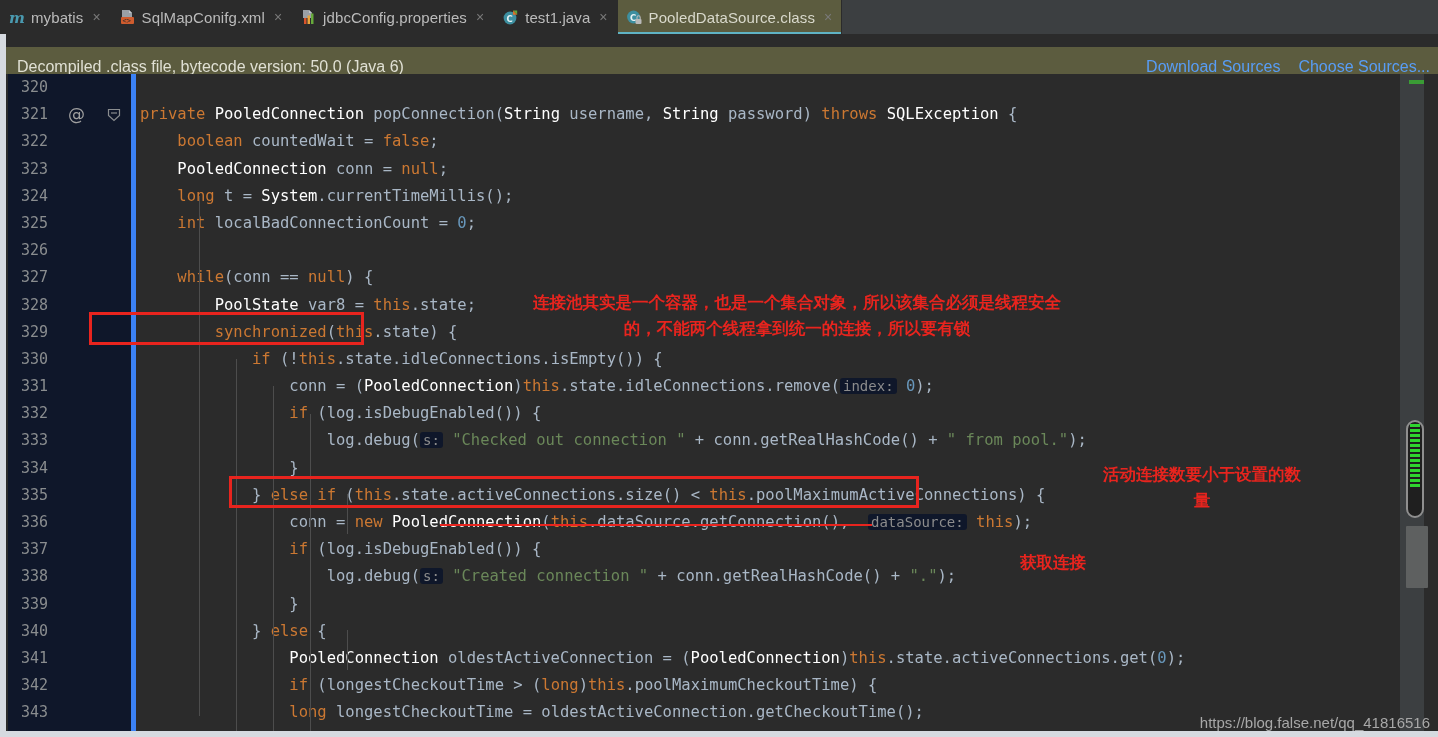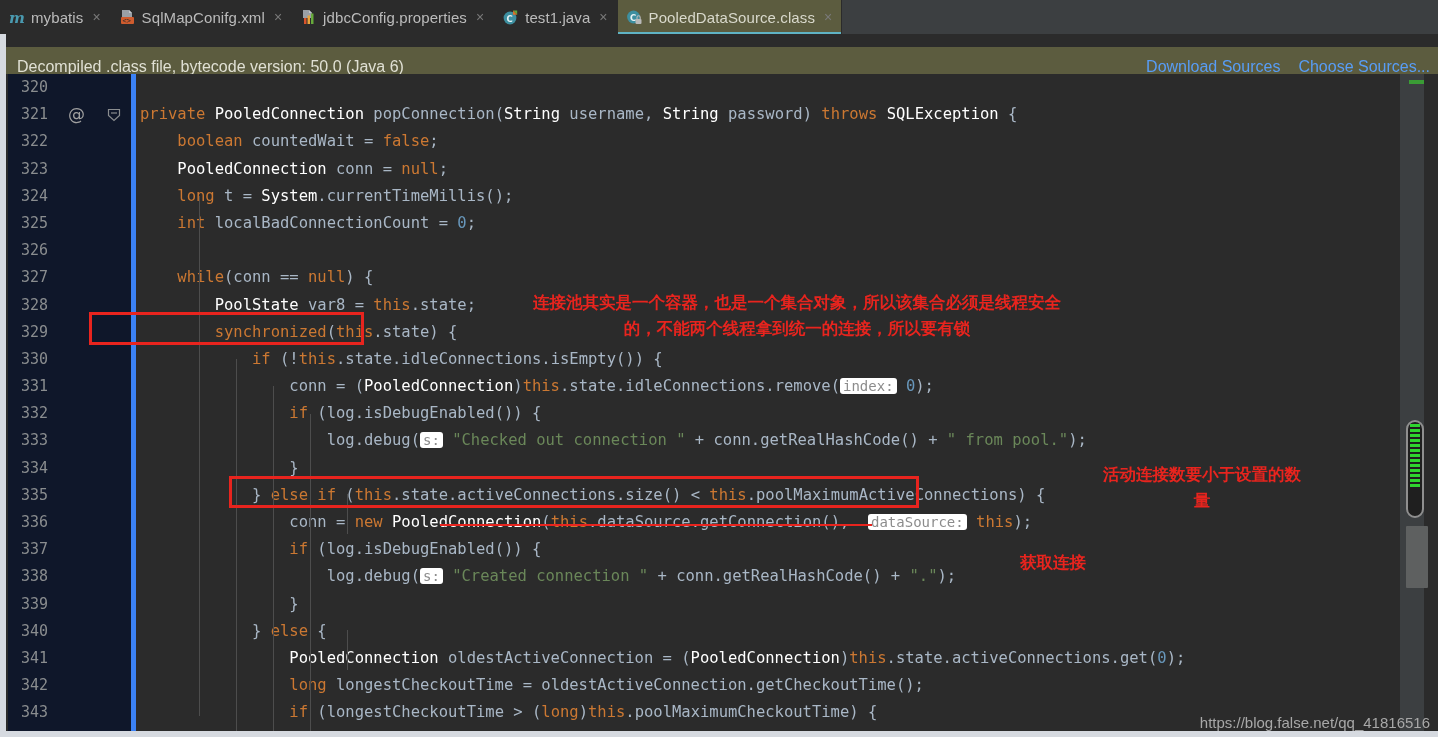--- a/index.html
+++ b/index.html
@@ -109,21 +109,21 @@
     white-space: pre; padding-left: 12px;
     color: #a9b7c6;
   }
   
   .kw   { color: #cc7832; }
   .str  { color: #6a8759; }
   .num  { color: #6897bb; }
   .cls  { color: #ffffff; }
   .id   { color: #a9b7c6; }
   .hint {
-    color: #8c8c8c; background: #ffffff;
+    color: #8c8c8c; background: #0f172a;
     border-radius: 3px; padding: 0 3px;
     font-size: 14px;
   }
 
   
   .guide {
     position: absolute; width: 1px; background: #4d4d4d;
   }
 
   
@@ -356,23 +356,23 @@
     <div class="cline">                <span class="kw">if</span> (<span class="id">log</span>.<span class="id">isDebugEnabled</span>()) {</div>
 
     <div class="cline">                    <span class="id">log</span>.<span class="id">debug</span>(<span class="hint">s:</span> <span class="str">"Created connection "</span> + <span class="id">conn</span>.<span class="id">getRealHashCode</span>() + <span class="str">"."</span>);</div>
 
     <div class="cline">                }</div>
 
     <div class="cline">            } <span class="kw">else</span> {</div>
 
     <div class="cline">                <span class="cls">PooledConnection</span> <span class="id">oldestActiveConnection</span> = (<span class="cls">PooledConnection</span>)<span class="kw">this</span>.<span class="id">state</span>.<span class="id">activeConnections</span>.<span class="id">get</span>(<span class="num">0</span>);</div>
 
+    <div class="cline">                <span class="kw">if</span> (<span class="id">longestCheckoutTime</span> &gt; (<span class="kw">long</span>)<span class="kw">this</span>.<span class="id">poolMaximumCheckoutTime</span>) {</div>
+
     <div class="cline">                <span class="kw">long</span> <span class="id">longestCheckoutTime</span> = <span class="id">oldestActiveConnection</span>.<span class="id">getCheckoutTime</span>();</div>
-
-    <div class="cline">                <span class="kw">if</span> (<span class="id">longestCheckoutTime</span> &gt; (<span class="kw">long</span>)<span class="kw">this</span>.<span class="id">poolMaximumCheckoutTime</span>) {</div>
 
     <div class="cline">                    ++<span class="kw">this</span>.<span class="id">state</span>.<span class="id">claimedOverdueConnectionCount</span>;</div>
 
   </div>
 
   <div class="guide" style="left:199px; top:122px; height:520px;"></div>
   <div class="guide" style="left:236px; top:285px; height:380px;"></div>
   <div class="guide" style="left:273px; top:312px; height:350px;"></div>
   <div class="guide" style="left:310px; top:340px; height:320px;"></div>
   <div class="guide" style="left:347px; top:420px; height:40px;"></div>

